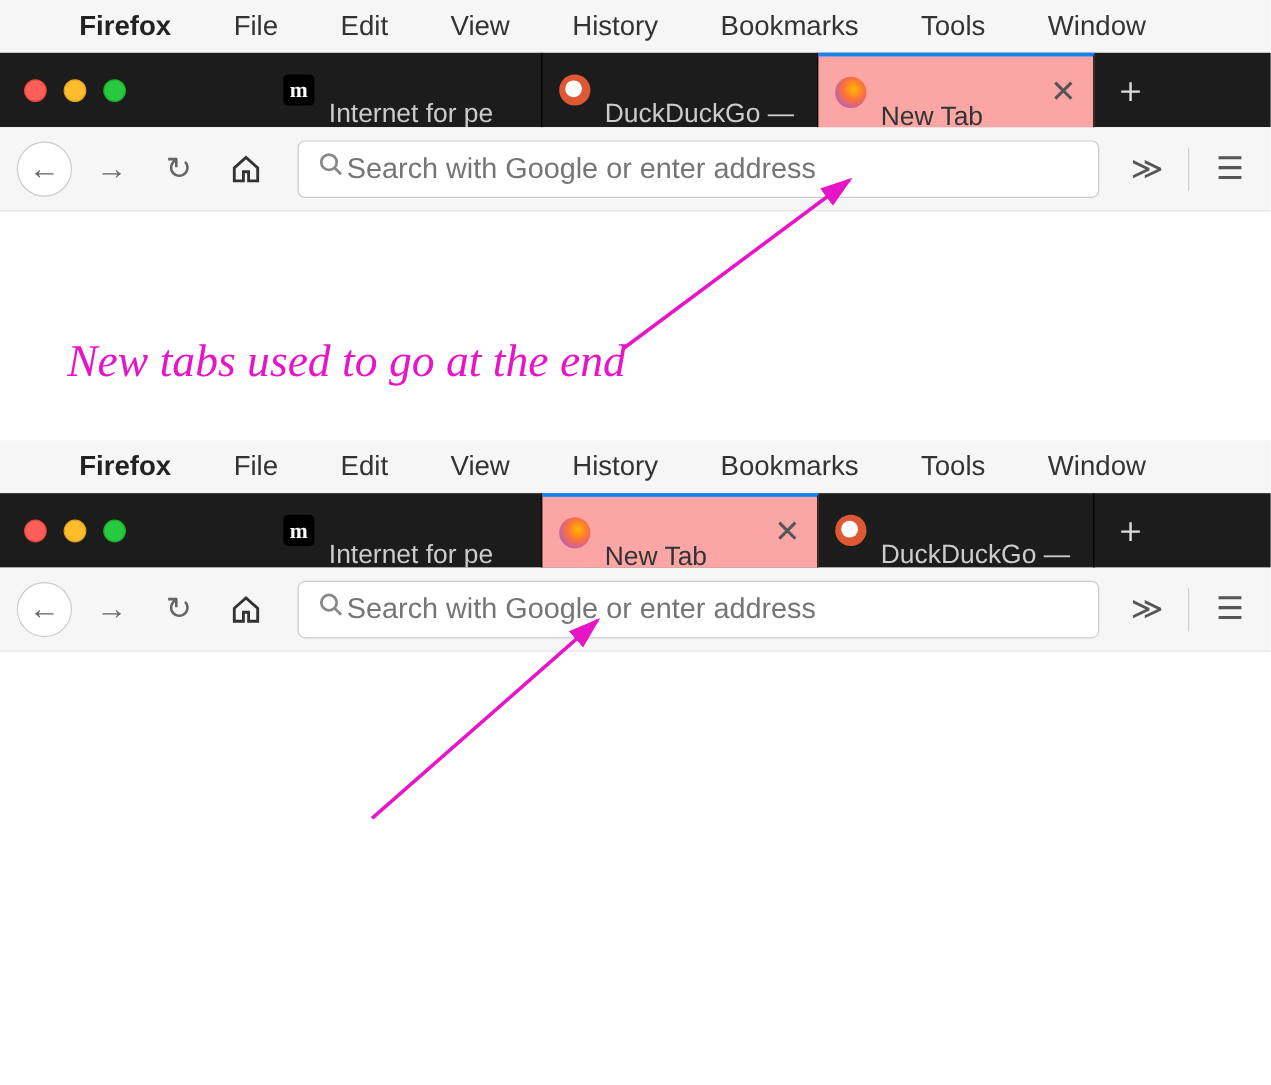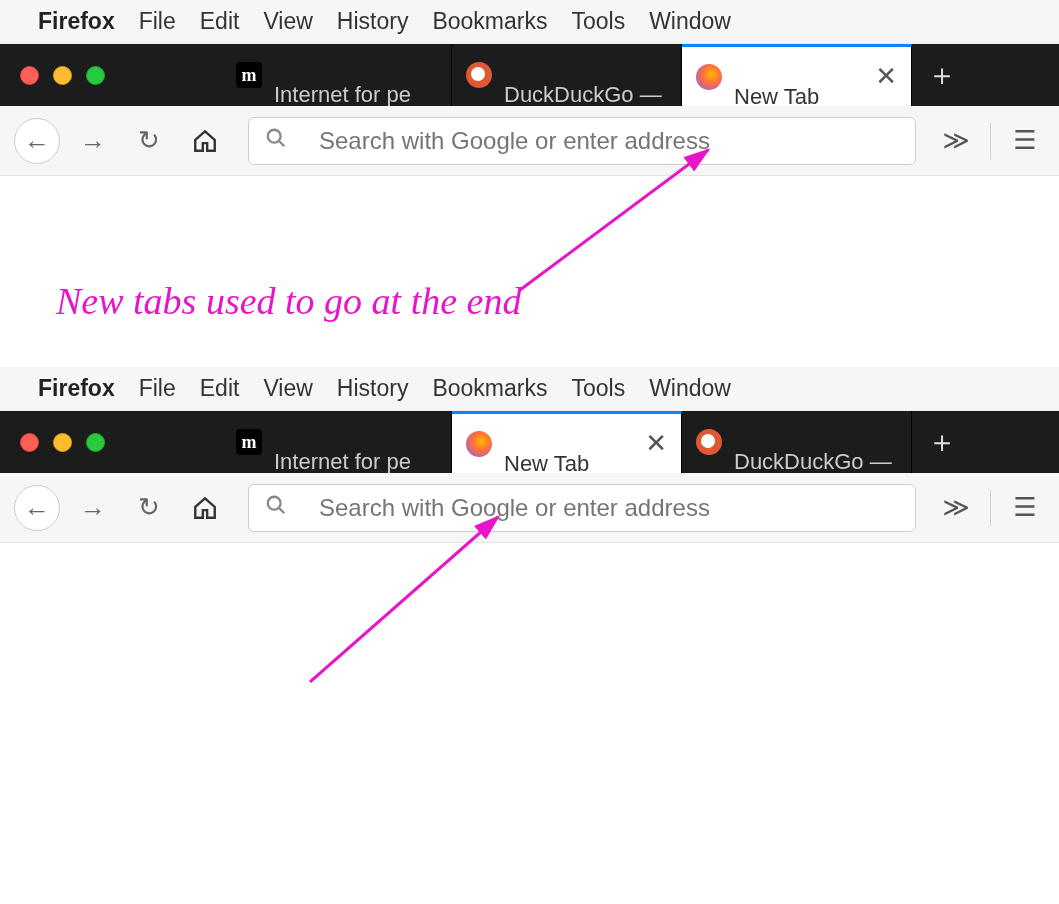--- a/index.html
+++ b/index.html
@@ -12,21 +12,21 @@
   .menubar {
     display: flex;
     align-items: center;
     background: #f6f6f6;
     height: 44px;
     padding: 0 14px;
     gap: 24px;
     border-bottom: 1px solid #eee;
   }
   .apple-icon { font-size: 24px; line-height: 1; }
-  .menubar .menu-item { font-size: 23px; color: #333; }
+  .menubar .menu-item { font-size: 23px; color: #333; margin-left: 28px; }
   .menubar .menu-item.bold { font-weight: 700; color: #222; }
 
   .tabbar {
     display: flex;
     align-items: stretch;
     background: #1c1c1c;
     height: 62px;
   }
   .traffic-lights {
     display: flex;
@@ -47,21 +47,21 @@
     width: 230px;
     padding: 0 14px;
     color: #ccc;
     font-size: 22px;
     border-right: 1px solid #000;
     white-space: nowrap;
     overflow: hidden;
   }
   .tab .tab-label { overflow: hidden; text-overflow: clip; margin-top: 40px; }
   .tab.active {
-    background: #ffffff;
+    background: #fca5a5;
     color: #333;
     border-top: 3px solid #0a84ff;
     align-items: center;
   }
   .favicon {
     width: 26px; height: 26px; border-radius: 50%;
     display: inline-flex; align-items: center; justify-content: center;
     font-size: 16px; font-weight: bold; flex-shrink: 0;
   }
   .fav-m { background: #000; color: #fff; border-radius: 4px; font-family: Georgia, serif; font-size: 18px; }
@@ -99,21 +99,21 @@
   .nav-btn.plain { background: transparent; border: none; }
   .urlbar {
     flex: 1;
     display: flex;
     align-items: center;
     height: 48px;
     background: #fff;
     border: 1px solid #ccc;
     border-radius: 6px;
     padding: 0 16px;
-    gap: 32px;
+    gap: 2px;
     margin: 0 10px;
   }
   .urlbar .search-icon { font-size: 24px; color: #888; }
   .urlbar input {
     border: none; outline: none; flex: 1;
     font-size: 24px; color: #777; background: transparent;
   }
   .toolbar .overflow, .toolbar .burger {
     font-size: 26px; color: #555;
     width: 40px; text-align: center;

